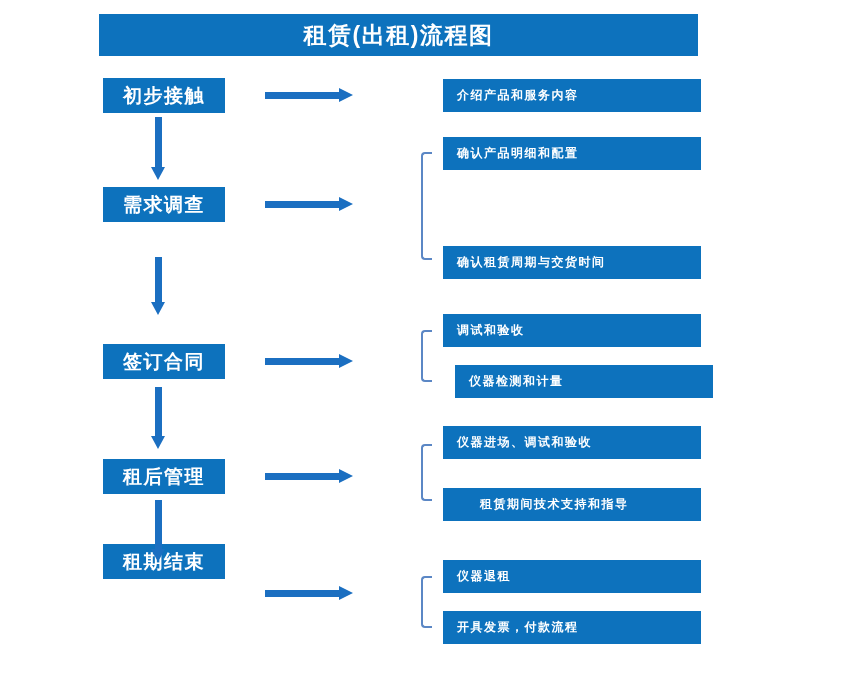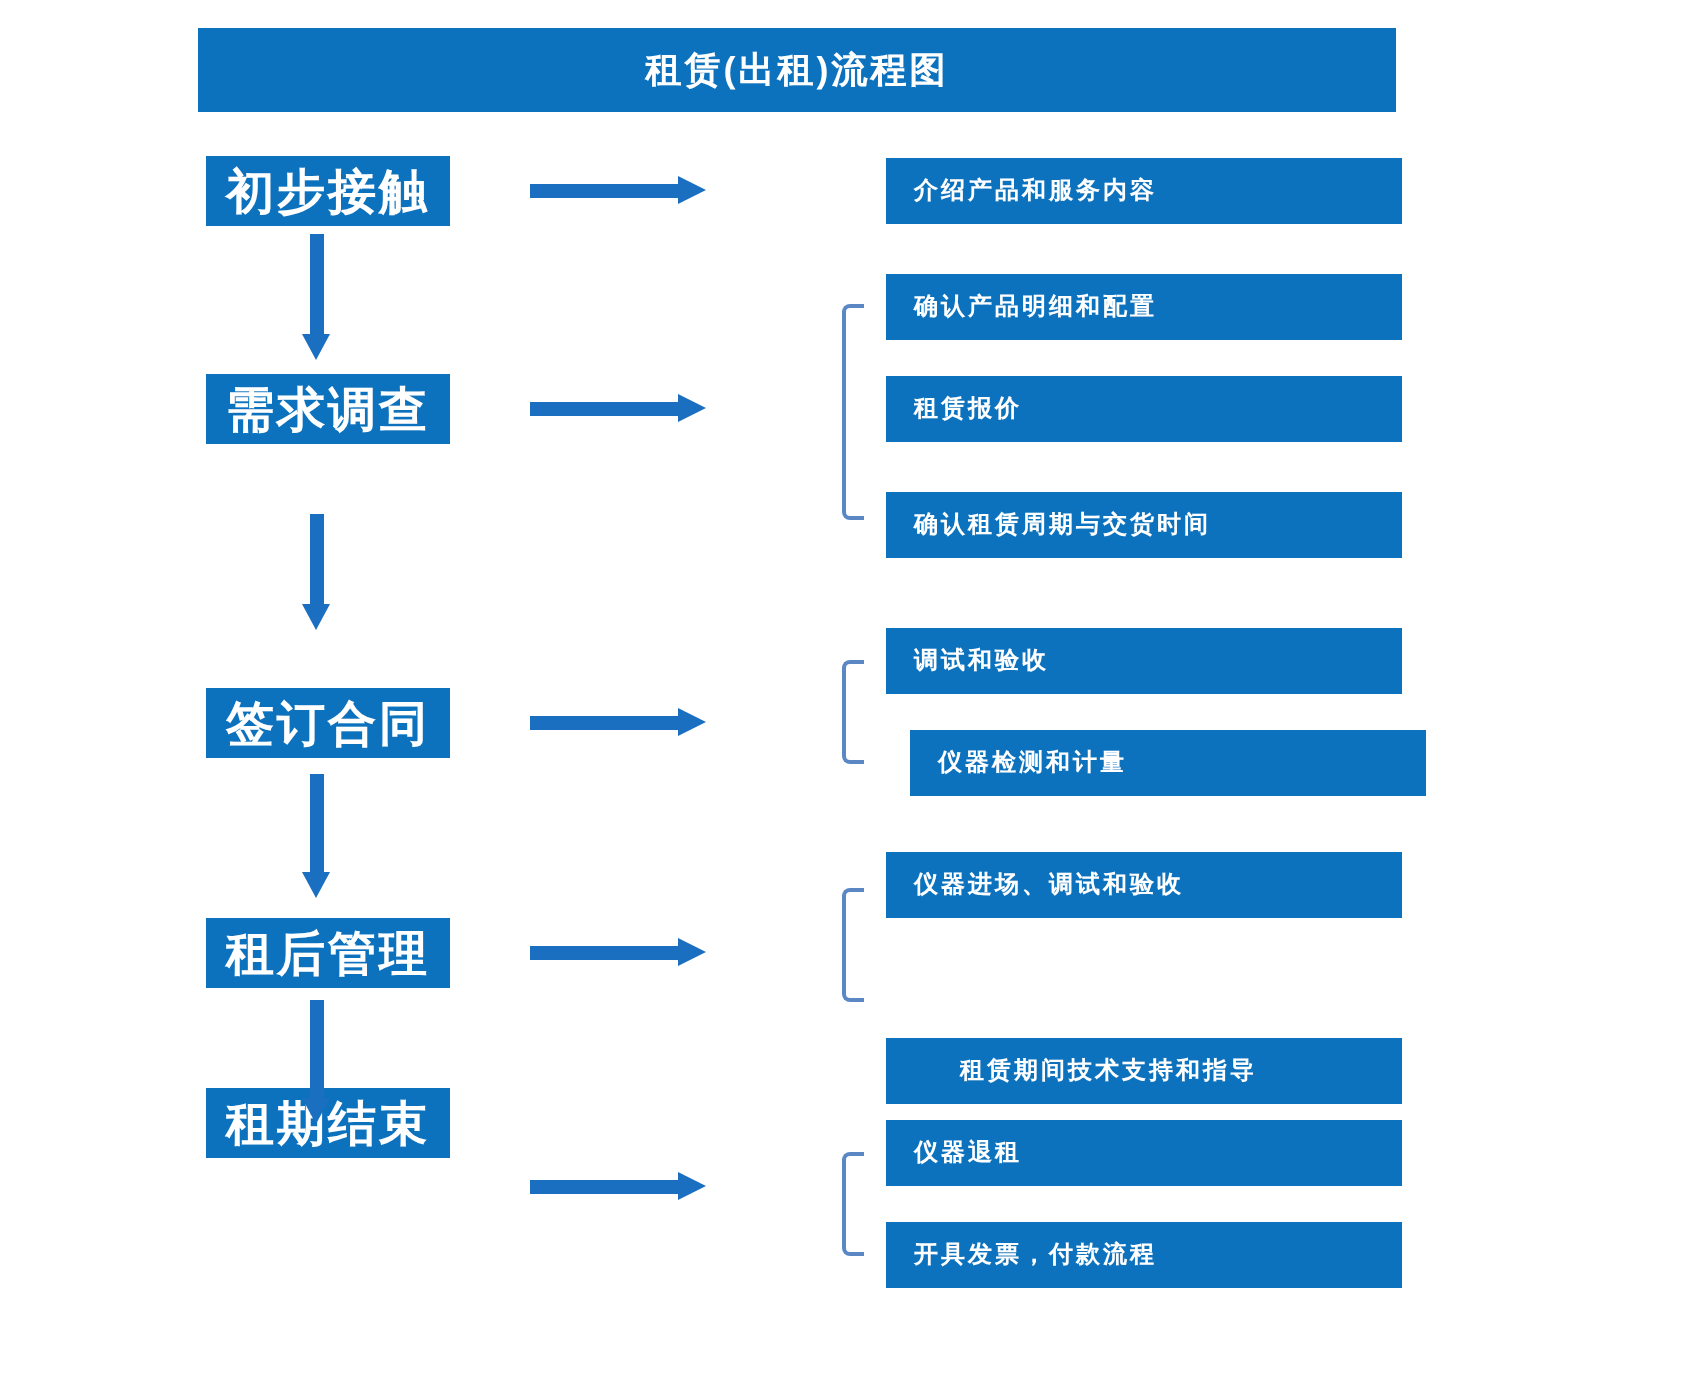--- a/index.html
+++ b/index.html
@@ -4,30 +4,30 @@
 <style>
   html,body { margin:0; padding:0; background:#ffffff; }
   .canvas {
     position:relative; width:844px; height:688px; background:#ffffff;
     font-family:"Liberation Sans","DejaVu Sans",sans-serif; overflow:hidden;
   }
   .box {
     position:absolute; background:#0d72bd; color:#ffffff; font-weight:bold;
     display:flex; align-items:center; box-sizing:border-box; letter-spacing:1.5px;
   }
-  .title-bar { left:99px; top:14px; width:599px; height:42px; justify-content:center; font-size:18px; }
-  .step  { left:103px; width:122px; height:35px; justify-content:center; font-size:24px; }
+  .title-bar { left:99px; top:14px; width:599px; height:42px; justify-content:center; font-size:23px; }
+  .step  { left:103px; width:122px; height:35px; justify-content:center; font-size:19px; }
   .out   { left:443px; width:258px; height:33px; padding-left:14px; font-size:12px; }
   
   .s1 { top:78px; } .s2 { top:187px; } .s3 { top:344px; } .s4 { top:459px; } .s5 { top:544px;text-align:center; }
   
   .o11 { top:79px; }
   .o21 { top:137px; } .o22 { top:188px; } .o23 { top:246px; }
   .o31 { top:314px; } .o32 { top:365px;margin-left:12px; }
-  .o41 { top:426px; } .o42 { top:519px;padding-left:37px; }
+  .o41 { top:426px; } .o42 { top:488px;padding-left:37px; }
   .o51 { top:560px; } .o52 { top:611px; }
   
   .harrow { position:absolute; left:265px; width:88px; height:14px; }
   .harrow .shaft { position:absolute; left:0; top:4px; width:74px; height:7px; background:#1b6fc1; }
   .harrow .head  { position:absolute; right:0; top:0; width:0; height:0;
                    border-left:14px solid #1b6fc1; border-top:7px solid transparent; border-bottom:7px solid transparent; }
   .h1 { top:88px; } .h2 { top:197px; } .h3 { top:354px; } .h4 { top:469px; } .h5 { top:586px; }
   
   .varrow { position:absolute; left:151px; width:14px; }
   .varrow .shaft { position:absolute; left:4px; top:0; width:7px; background:#1b6fc1; }
@@ -98,21 +98,20 @@
     </div>
 
   <div class="bracket b2"></div>
   <div class="bracket b3"></div>
   <div class="bracket b4"></div>
   <div class="bracket b5"></div>
 
   <div class="box out o11">介绍产品和服务内容</div>
 
   <div class="box out o21">确认产品明细和配置</div>
-  <div class="box out o22">租赁报价</div>
   <div class="box out o23">确认租赁周期与交货时间</div>
 
   <div class="box out o31">调试和验收</div>
   <div class="box out o32">仪器检测和计量</div>
 
   <div class="box out o41">仪器进场、调试和验收</div>
   <div class="box out o42">租赁期间技术支持和指导</div>
 
   <div class="box out o51">仪器退租</div>
   <div class="box out o52">开具发票，付款流程</div>

